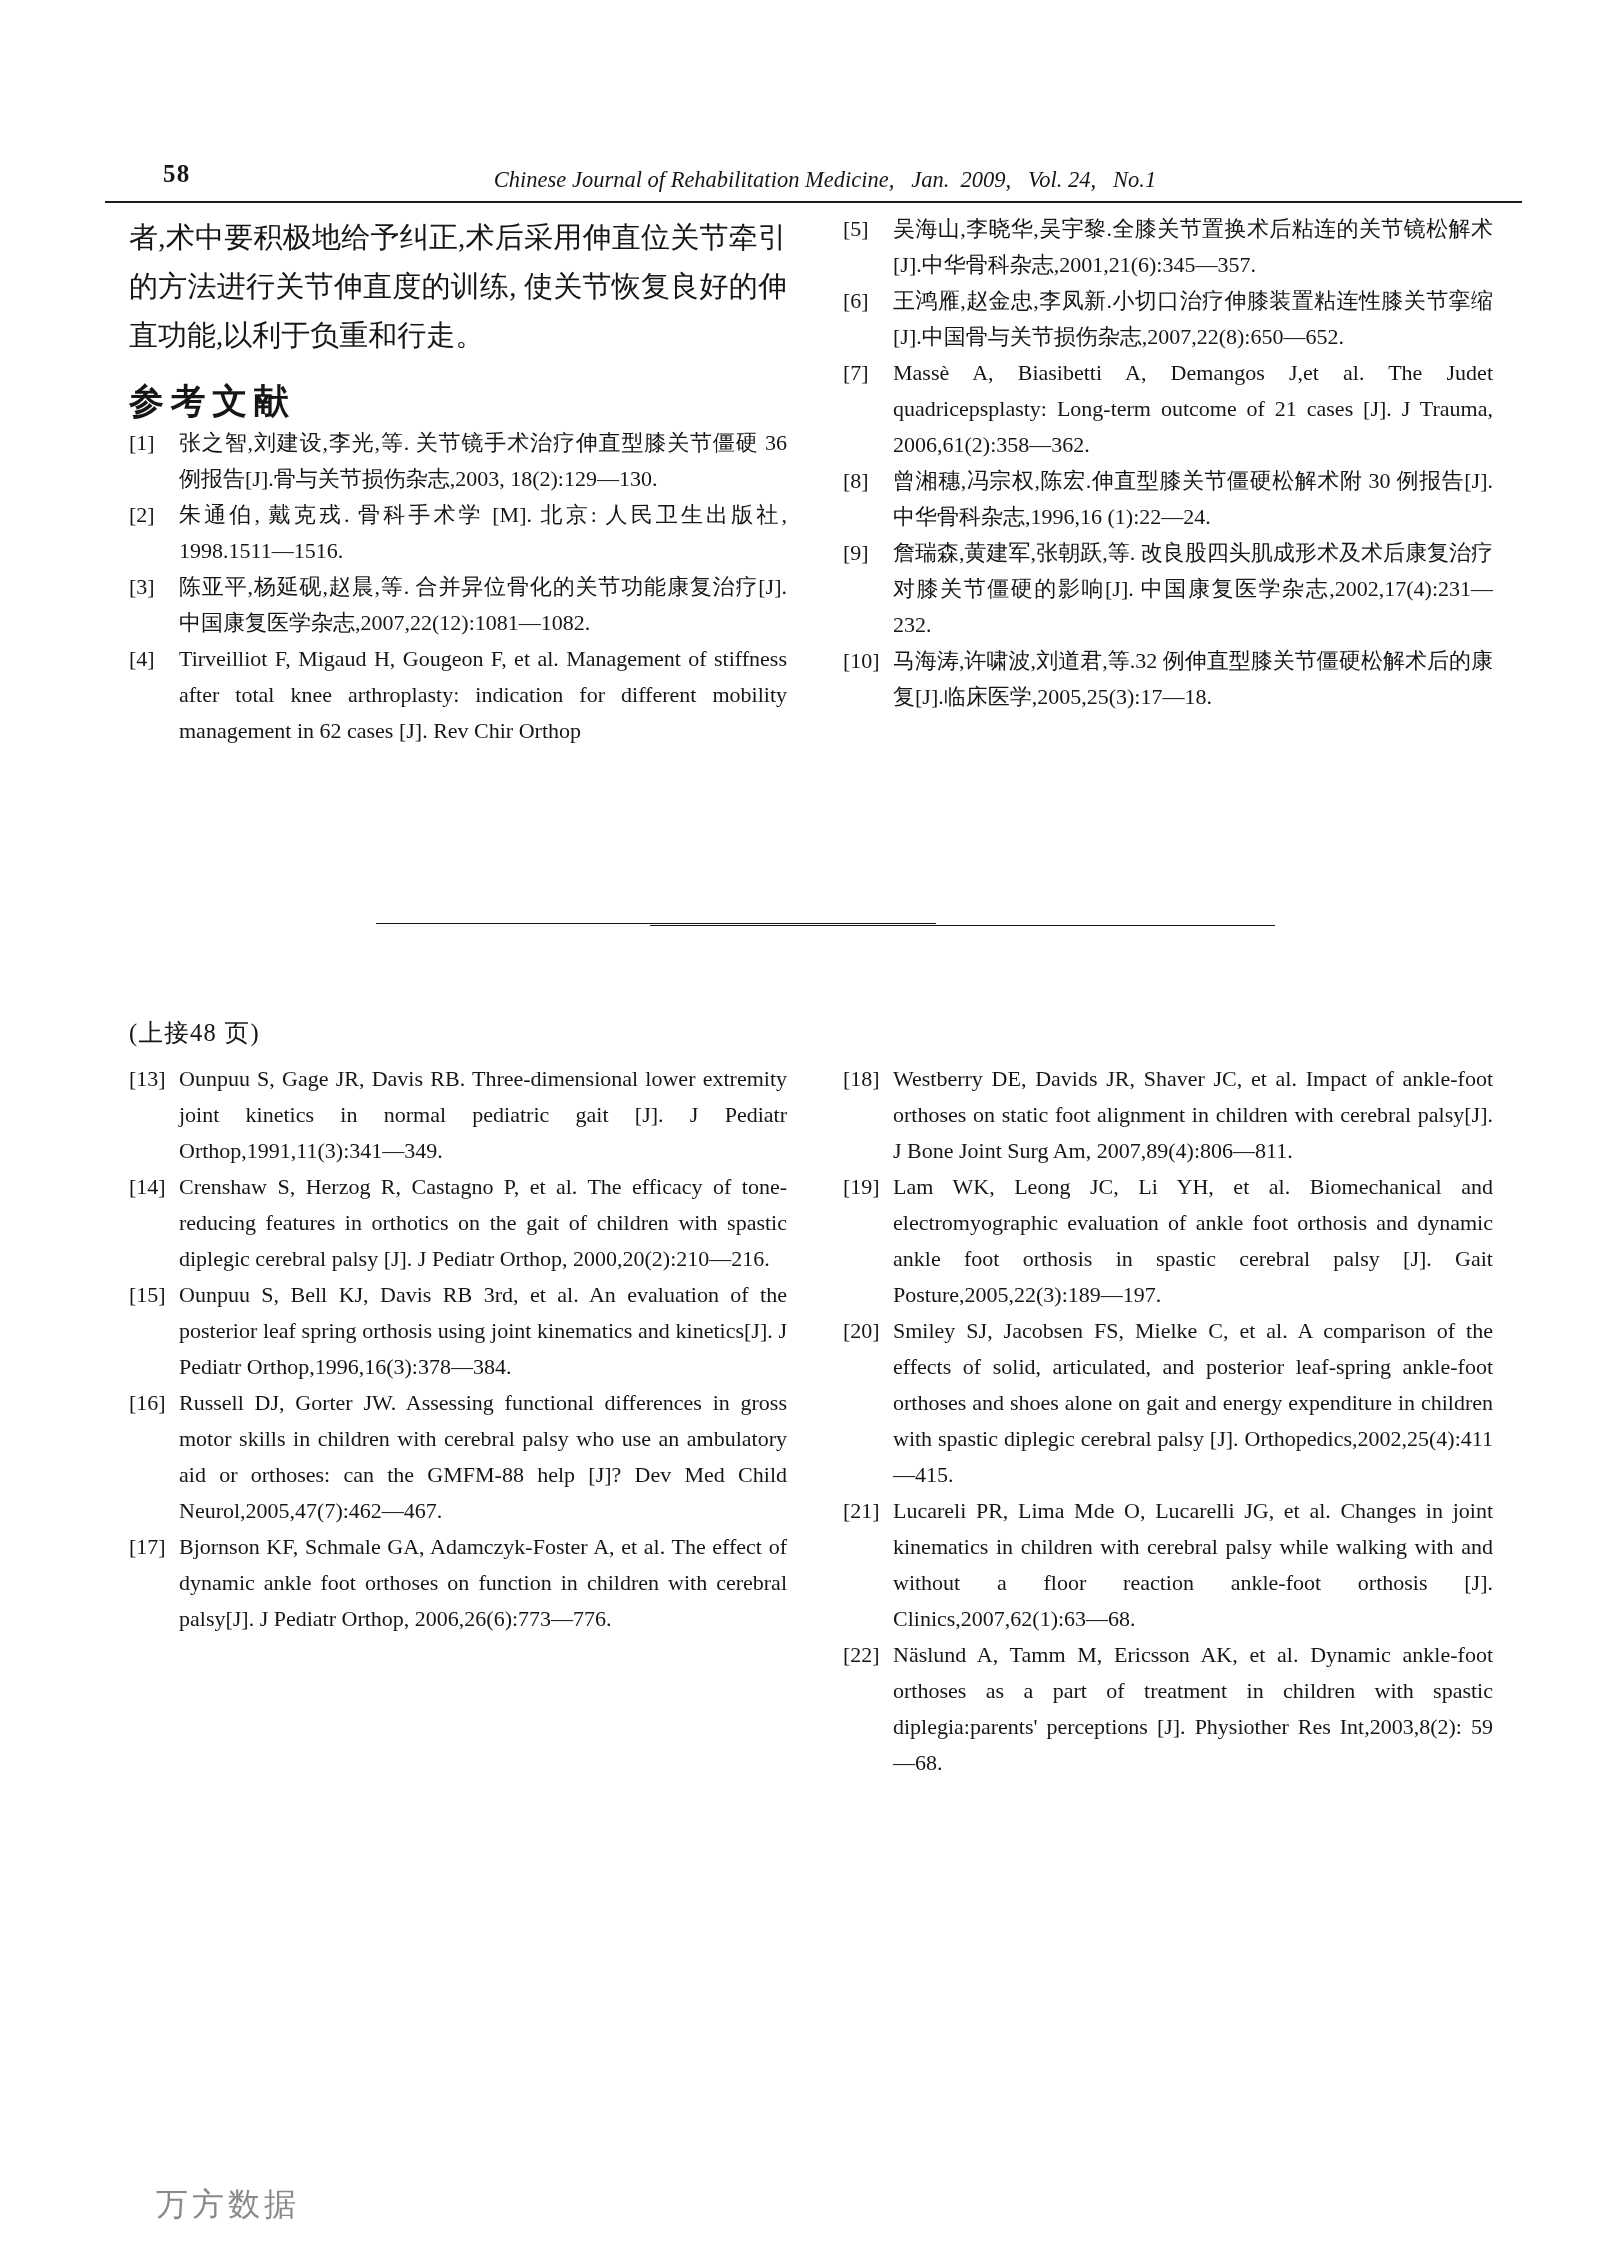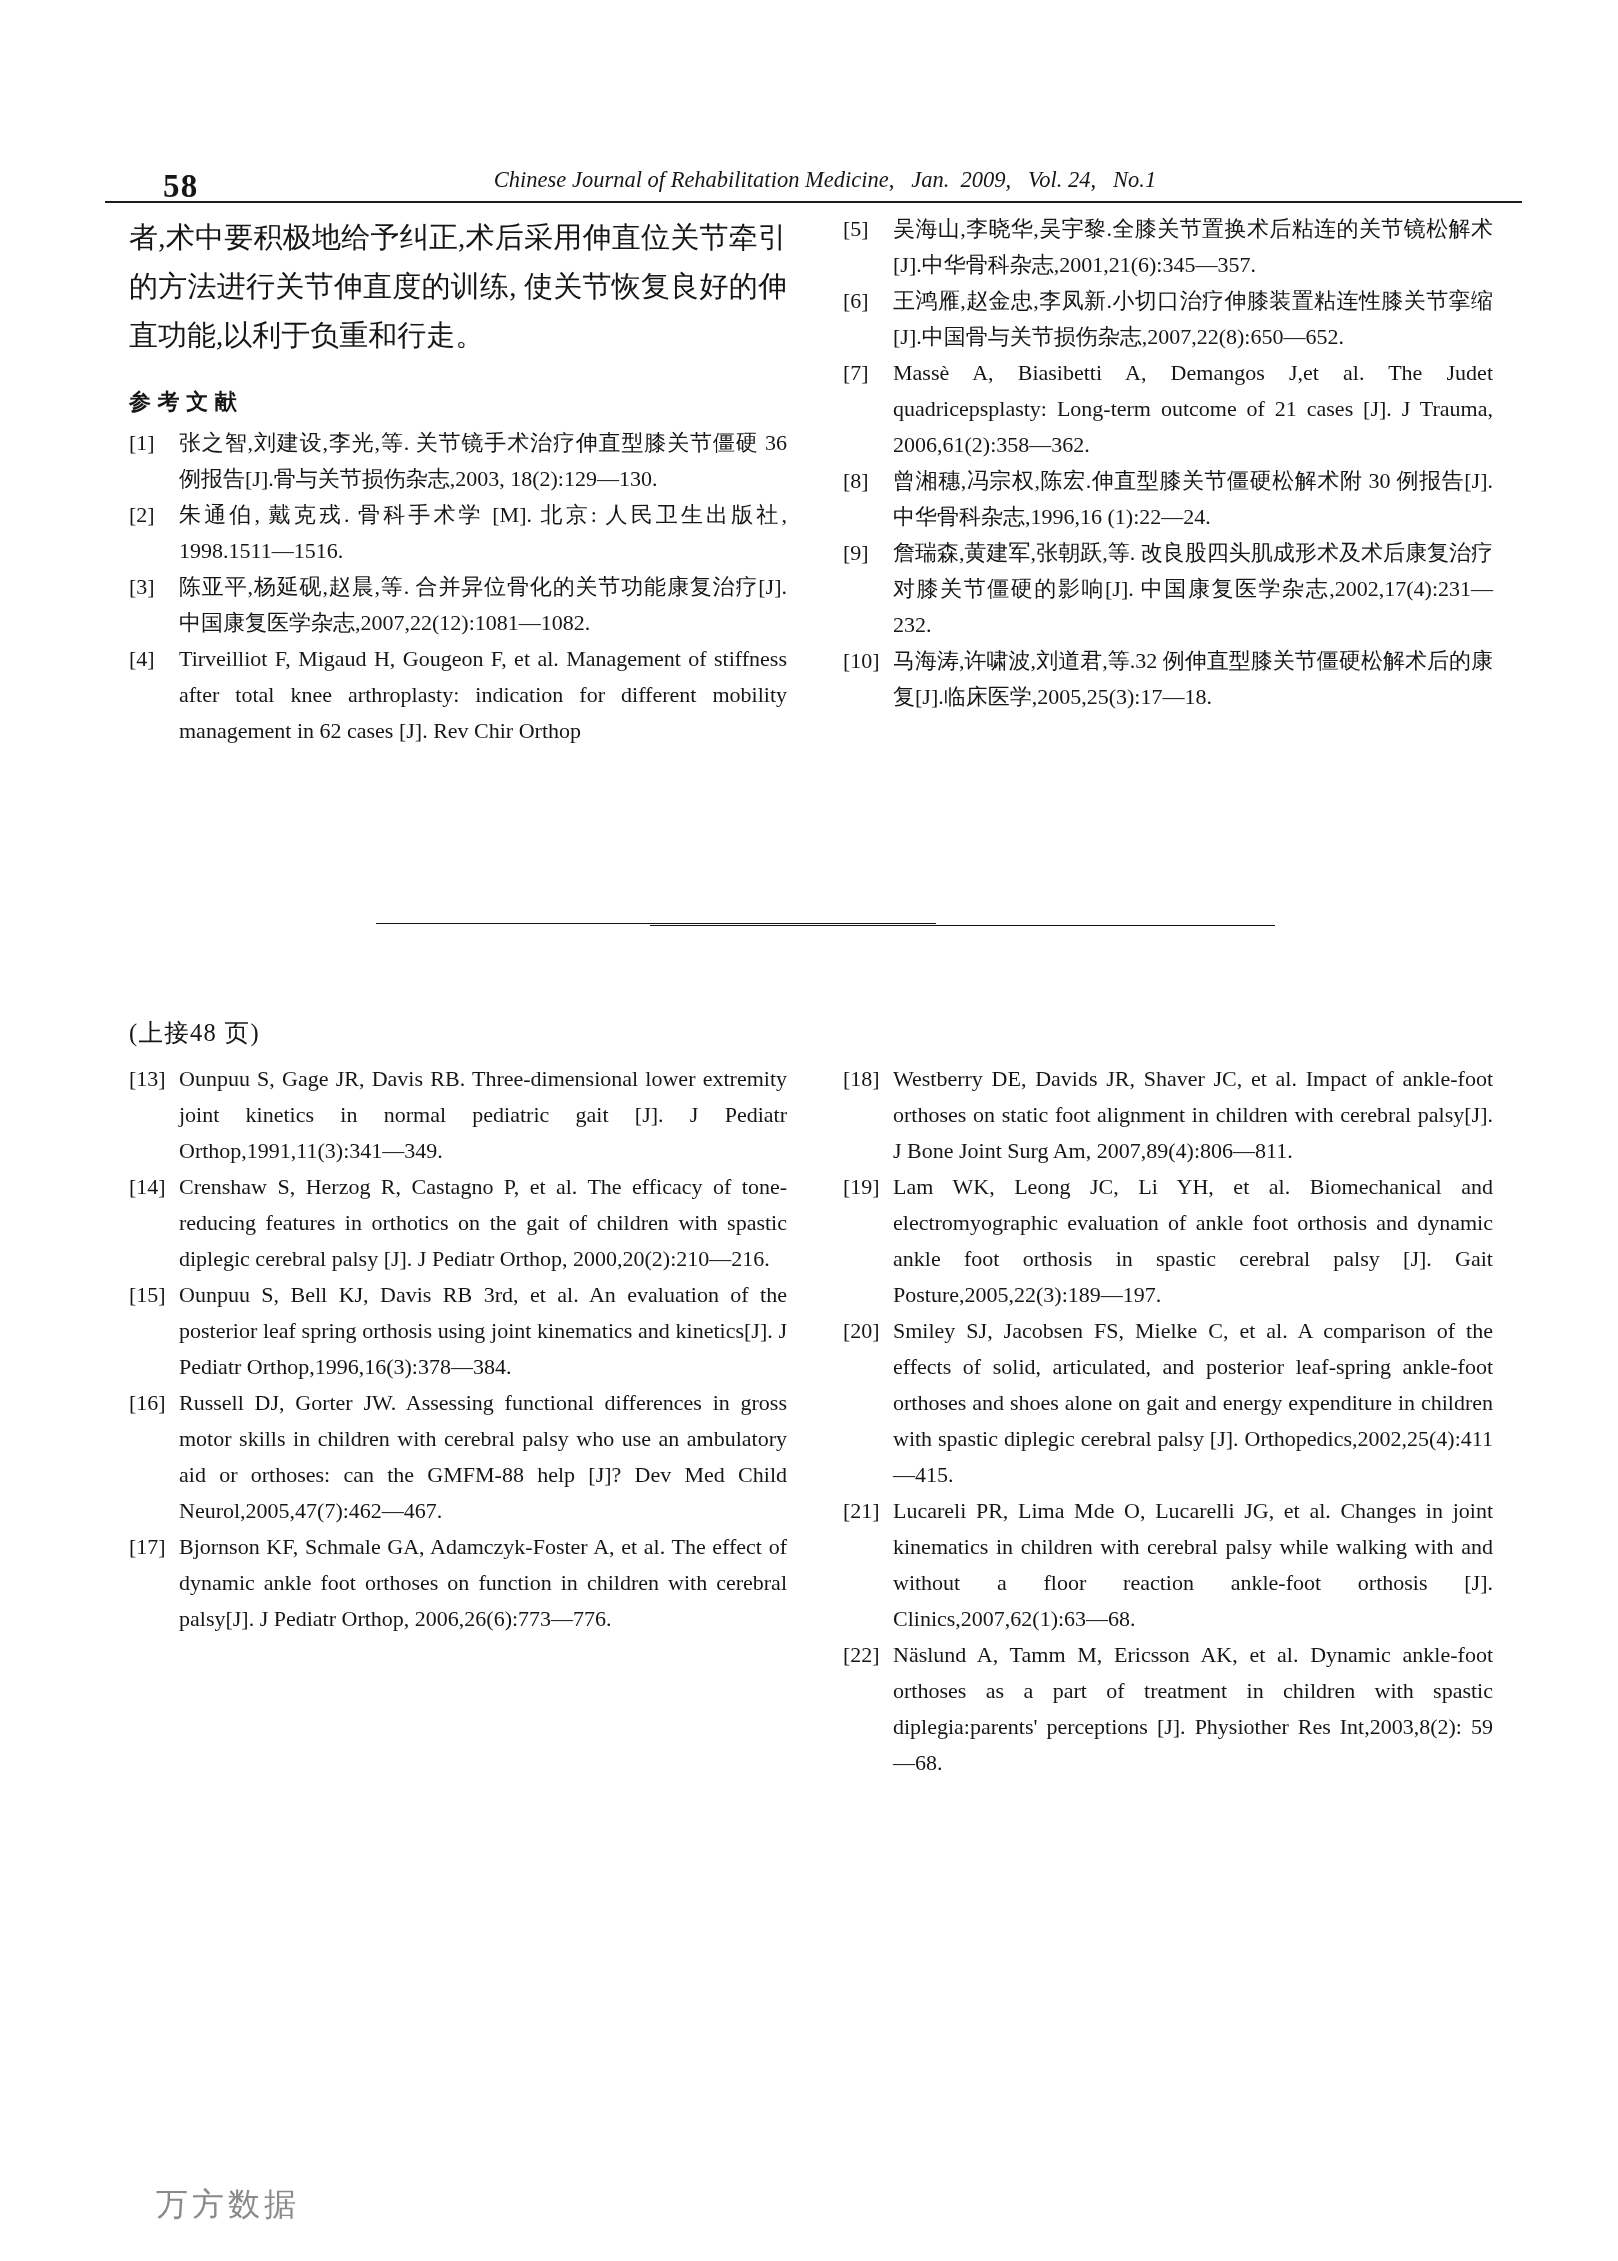--- a/index.html
+++ b/index.html
@@ -8,22 +8,22 @@
     width:1618px; height:2261px;
     margin:0 auto;
     background:#ffffff;
     color:#161616;
     font-family:"Liberation Serif","DejaVu Serif",serif;
     overflow:hidden;
   }
 
   
   .page-number {
-    position:absolute; left:163px; top:168px;
-    font-size:33px; font-weight:bold; letter-spacing:1.3px;
+    position:absolute; left:163px; top:160px;
+    font-size:25px; font-weight:bold; letter-spacing:1.3px;
   }
   .journal-title {
     position:absolute; left:0; right:0; top:167px;
     text-align:center;
     font-style:italic; font-size:22.5px;
     white-space:pre;
     padding-left:32px;
   }
   .header-rule {
     position:absolute; left:105px; top:201px;
@@ -39,21 +39,21 @@
   .col-bot-left  { top:1061px; }
   .col-bot-right { top:1061px; }
 
   .closing-para {
     margin:0;
     font-size:29px; line-height:49px;
     text-align:justify; text-justify:inter-character;
   }
   .refs-heading {
     margin:26.5px 0 8px 0;
-    font-size:22px; line-height:30.5px;
+    font-size:35px; line-height:30.5px;
     font-weight:bold; letter-spacing:6.6px;
   }
 
   .ref {
     position:relative;
     padding-left:50px;
     font-size:22px; line-height:36px;
     text-align:justify; text-justify:inter-character;
   }
   .ref-label { position:absolute; left:0; top:0; line-height:36px; }

